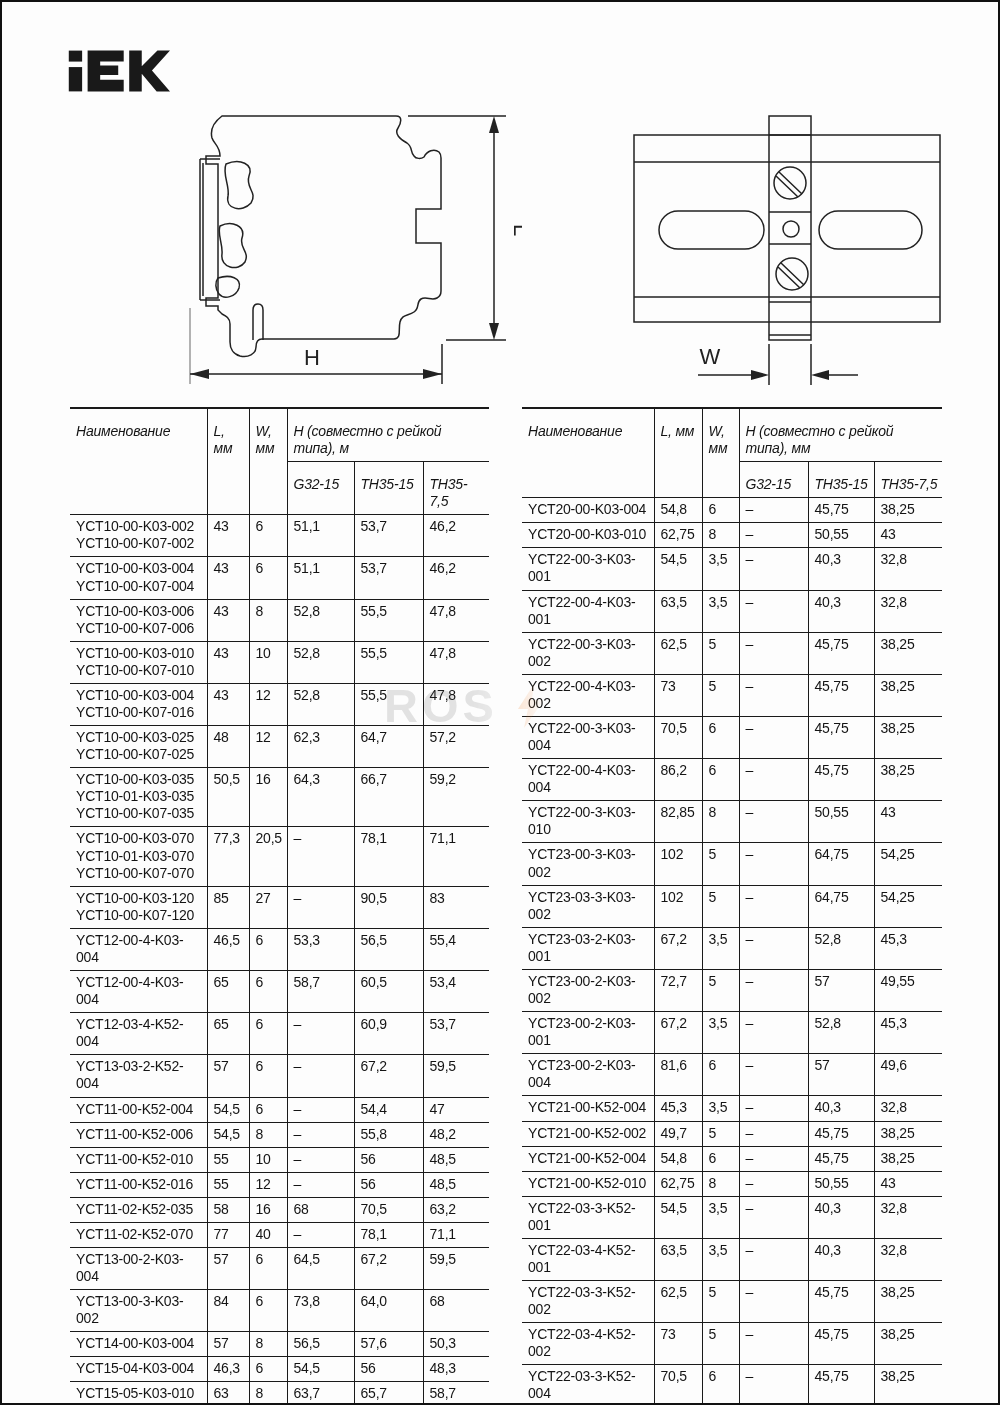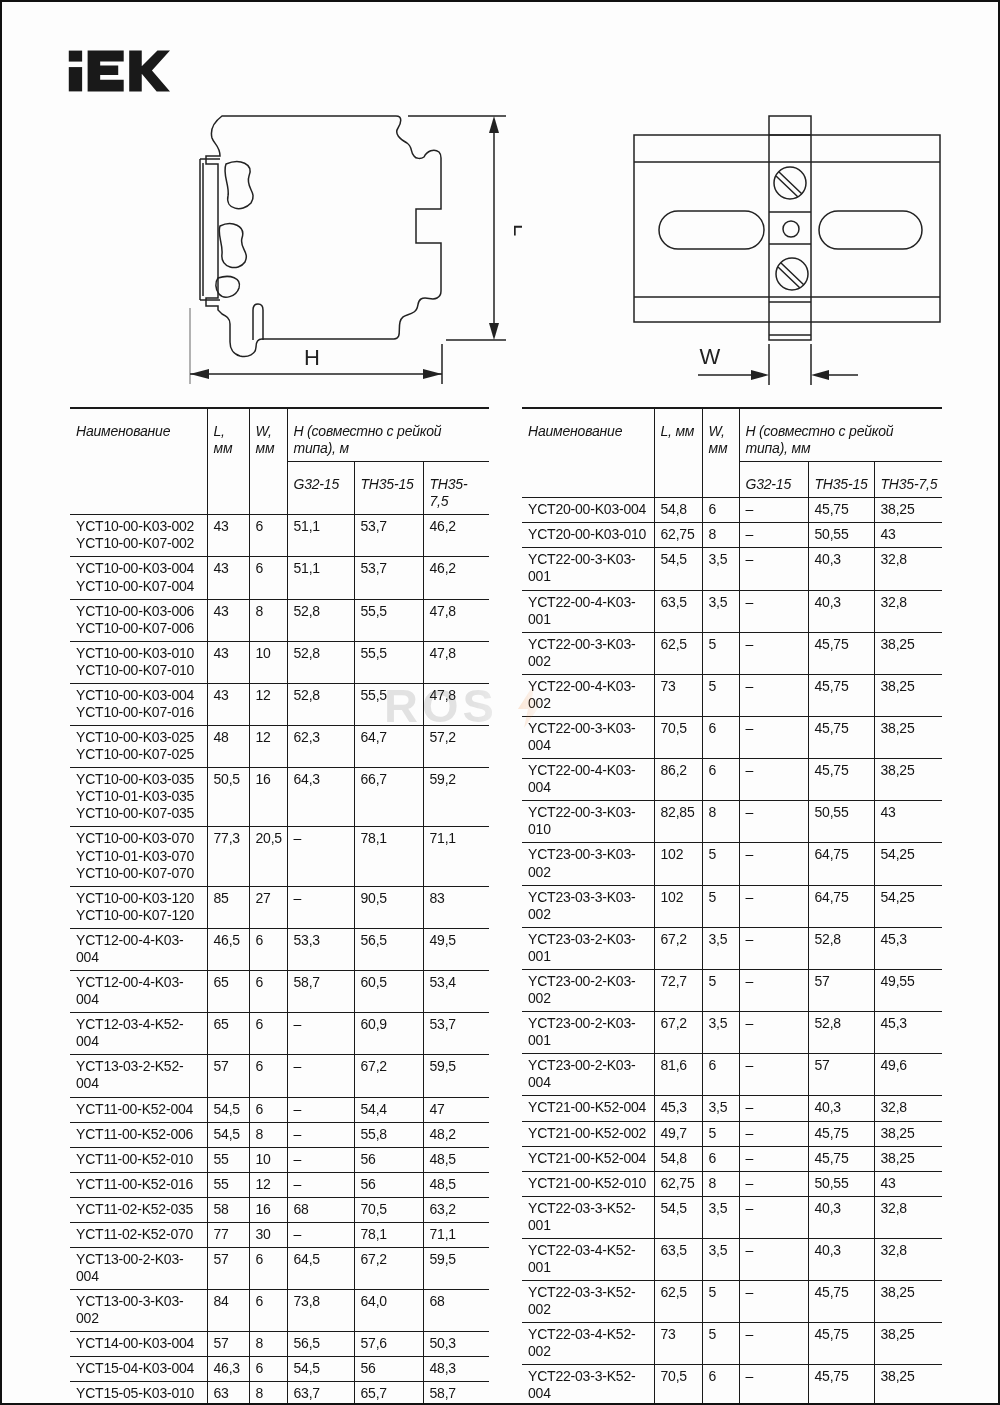--- a/index.html
+++ b/index.html
@@ -229,21 +229,21 @@
           <td>–</td>
           <td>90,5</td>
           <td>83</td>
         </tr>
         <tr>
           <td class="nb">YCT12-00-4-K03-004</td>
           <td>46,5</td>
           <td>6</td>
           <td>53,3</td>
           <td>56,5</td>
-          <td>49,5</td>
+          <td>55,4</td>
         </tr>
         <tr>
           <td class="nb">YCT12-00-4-K03-004</td>
           <td>65</td>
           <td>6</td>
           <td>58,7</td>
           <td>60,5</td>
           <td>53,4</td>
         </tr>
         <tr>
@@ -298,21 +298,21 @@
           <td class="nb">YCT11-02-K52-035</td>
           <td>58</td>
           <td>16</td>
           <td>68</td>
           <td>70,5</td>
           <td>63,2</td>
         </tr>
         <tr>
           <td class="nb">YCT11-02-K52-070</td>
           <td>77</td>
-          <td>30</td>
+          <td>40</td>
           <td>–</td>
           <td>78,1</td>
           <td>71,1</td>
         </tr>
         <tr>
           <td class="nb">YCT13-00-2-K03-004</td>
           <td>57</td>
           <td>6</td>
           <td>64,5</td>
           <td>67,2</td>

